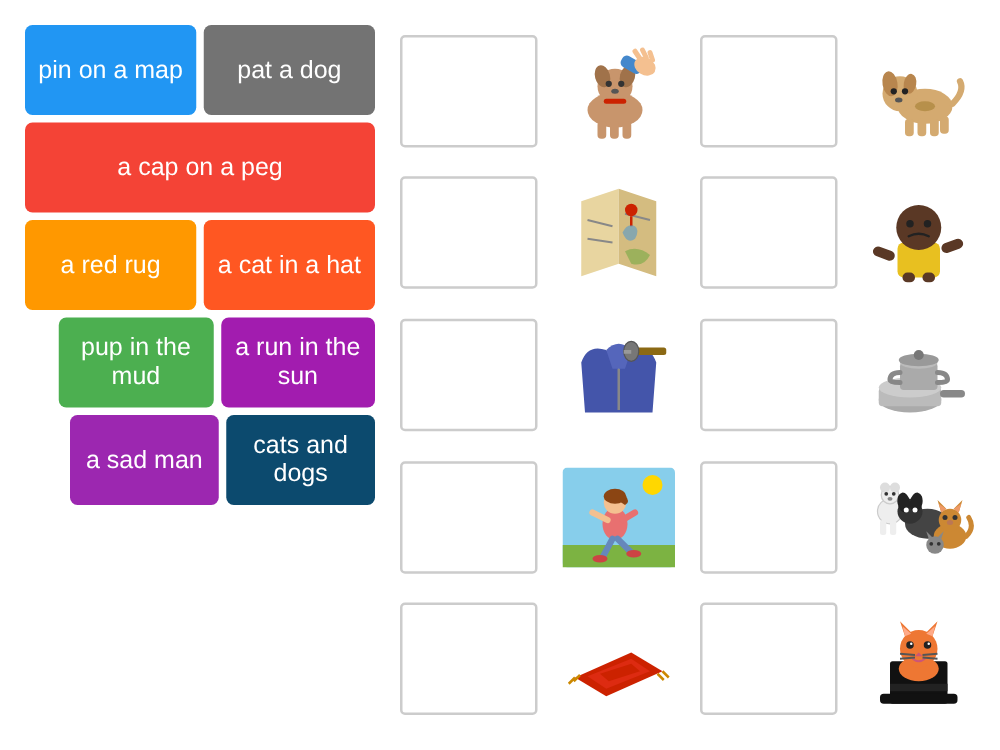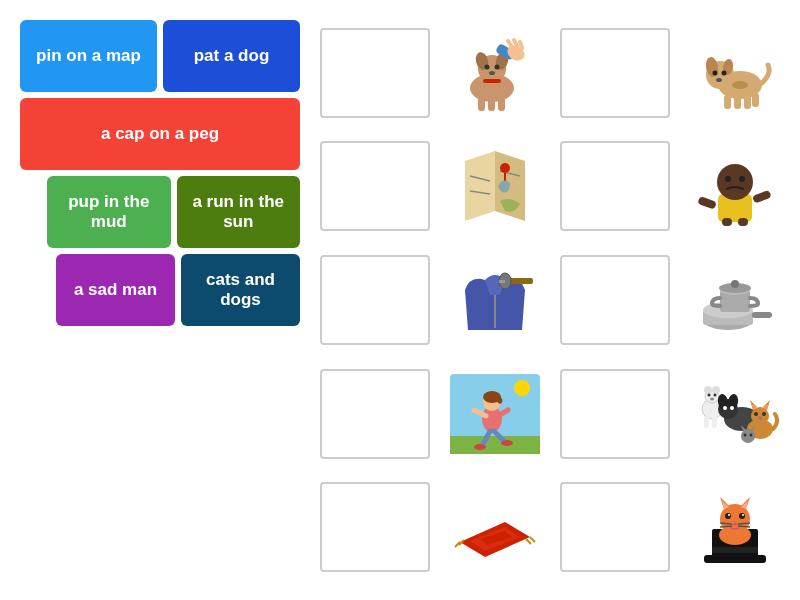--- a/index.html
+++ b/index.html
@@ -35,22 +35,22 @@
       gap: 6px;
     }
 
     .word-card {
       flex: 1;
       display: flex;
       align-items: center;
       justify-content: center;
       text-align: center;
       color: white;
-      font-size: 17px;
-      font-weight: bold;
+      font-size: 20px;
+      font-weight: normal;
       padding: 10px 6px;
       border-radius: 6px;
       cursor: pointer;
       min-height: 72px;
     }
 
     
     .right-panel {
       display: flex;
       flex-direction: column;
@@ -92,31 +92,35 @@
   </style>
 </head>
 <body>
 
 <div class="main-container">
 
   <div class="left-panel">
 
     <div class="word-row">
       <div class="word-card" style="background:#2196F3;">pin on a map</div>
-      <div class="word-card" style="background:#1d4ed8;">pat a dog</div>
+      <div class="word-card" style="background:#737373;">pat a dog</div>
     </div>
 
     <div class="word-row">
       <div class="word-card" style="background:#F44336;">a cap on a peg</div>
     </div>
 
+    <div class="word-row">
+      <div class="word-card" style="background:#FF9800;">a red rug</div>
+      <div class="word-card" style="background:#FF5722;">a cat in a hat</div>
+    </div>
 
     <div class="word-row">
       <div class="word-card" style="background:#4CAF50;margin-left:27px;">pup in the mud</div>
-      <div class="word-card" style="background:#4d7c0f;">a run in the sun</div>
+      <div class="word-card" style="background:#a21caf;">a run in the sun</div>
     </div>
 
     <div class="word-row">
       <div class="word-card" style="background:#9C27B0;margin-left:36px;">a sad man</div>
       <div class="word-card" style="background:#0c4a6e;">cats and dogs</div>
     </div>
   </div>
 
   <div class="right-panel">
 

